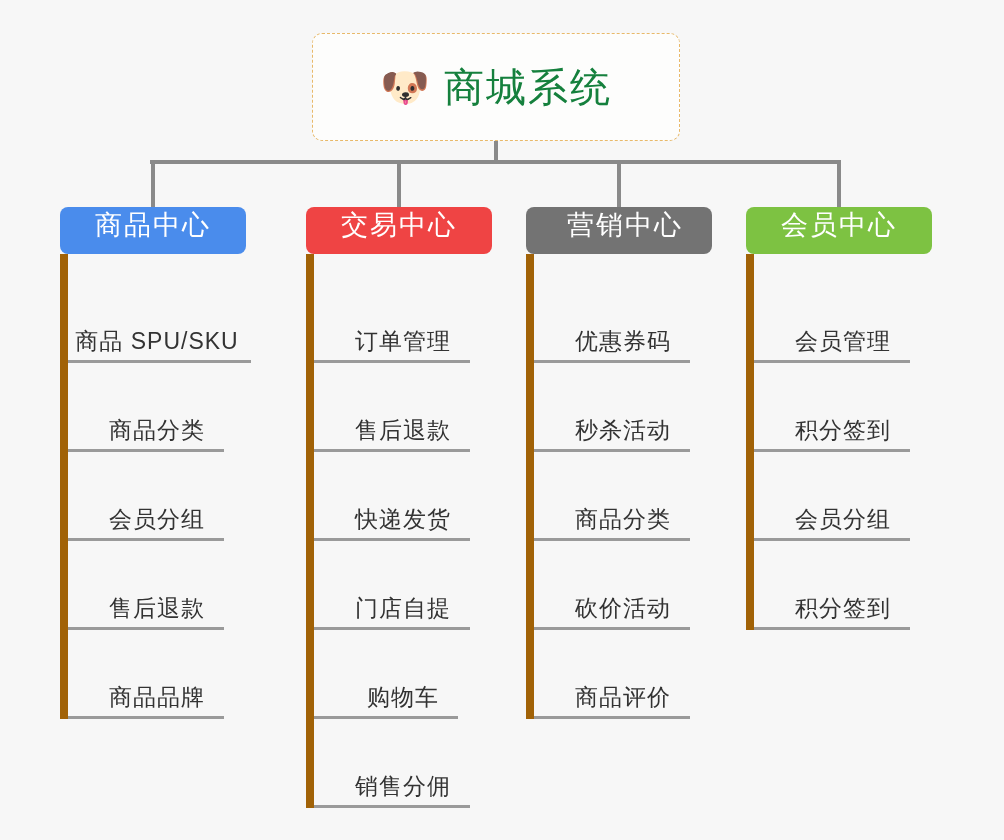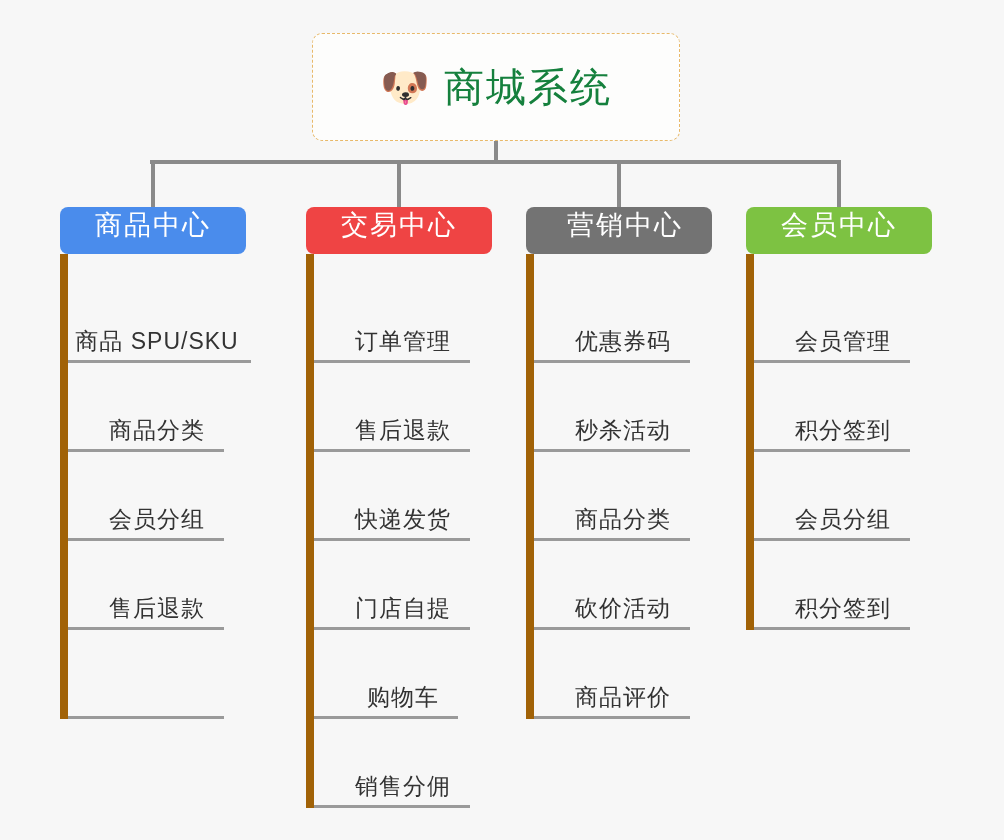--- a/index.html
+++ b/index.html
@@ -156,20 +156,21 @@
           </div>
           <div class="leaf-item">
             <span class="leaf-label">会员分组</span>
             <span class="leaf-rule" style="width: 155.5px;"></span>
           </div>
           <div class="leaf-item">
             <span class="leaf-label">售后退款</span>
             <span class="leaf-rule" style="width: 155.5px;"></span>
           </div>
           <div class="leaf-item">
+            <span class="leaf-label">商品品牌</span>
             <span class="leaf-rule" style="width: 155.5px;"></span>
           </div>
         </div>
       </div>
       <div class="column" style="left: 306px;">
         <div class="col-header" style="background: #ef4444;">
           <span>交易中心</span>
         </div>
         <div class="leaf-list">
           <div class="leaf-item">

